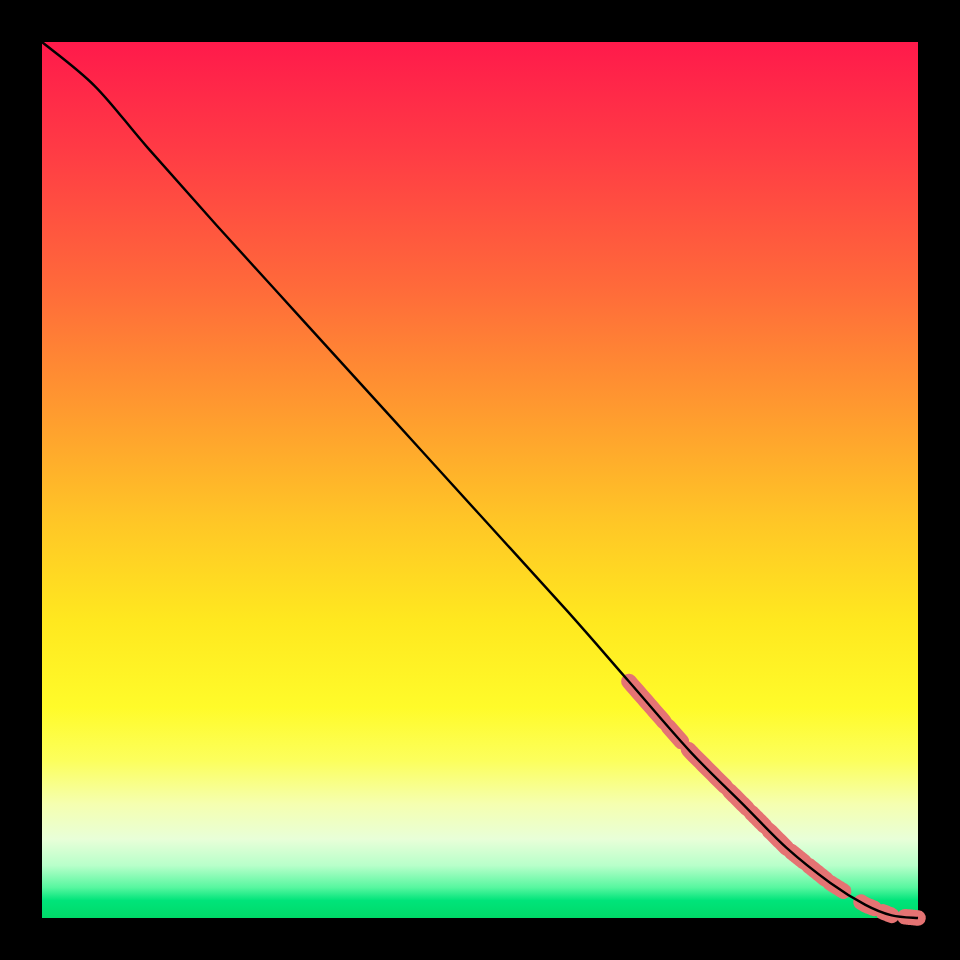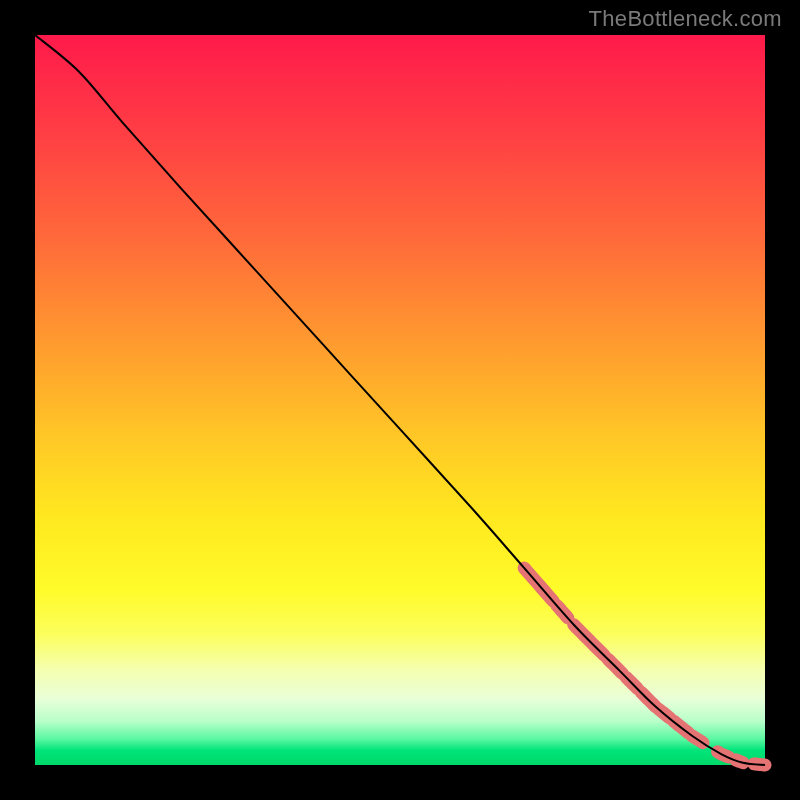--- a/index.html
+++ b/index.html
@@ -58,21 +58,20 @@
     top: 0;
     width: 730px;
     height: 730px;
     overflow: visible;
   }
 </style>
 </head>
 <body>
 
 <div class="frame">
-  <div class="watermark">TheBottleneck.com</div>
   <div class="plot-area">
     <svg class="curve" viewBox="0 0 730 730">
       <g id="svg-content">
           <path d="M 489.1 532.9 L 491.53333333333336 535.6809523809524 L 493.96666666666675 538.4619047619049 L 496.40000000000003 541.2428571428571 L 498.83333333333326 544.0238095238095 L 501.2666666666667 546.8047619047619 L 503.7 549.5857142857143 L 506.13333333333327 552.3666666666666 L 508.5666666666667 555.1476190476192 L 510.99999999999994 557.9285714285714 L 513.4333333333333 560.7095238095237 L 515.8666666666667 563.4904761904762 L 518.3 566.2714285714285" fill="none" stroke="#e57373" stroke-width="13" stroke-linecap="round"></path>
           <path d="M 521.9499999999999 570.4428571428571 L 522.8625000000001 571.4857142857143 L 523.775 572.5285714285715 L 524.6875 573.5714285714286 L 525.6 574.6142857142858 L 526.5124999999999 575.6571428571428 L 527.4250000000001 576.7 L 528.3375 577.7428571428571 L 529.25 578.7857142857142 L 530.1624999999999 579.8285714285714 L 531.075 580.8714285714286 L 531.9875 581.9142857142857 L 532.9 582.9571428571428" fill="none" stroke="#e57373" stroke-width="13" stroke-linecap="round"></path>
           <path d="M 538.74 589.6314285714286 L 541.295 592.395 L 543.85 594.95 L 546.405 597.505 L 548.96 600.0600000000001 L 551.515 602.615 L 554.07 605.1700000000001 L 556.625 607.725 L 559.18 610.28 L 561.735 612.835 L 564.29 615.39 L 566.845 617.945 L 569.4 620.5" fill="none" stroke="#e57373" stroke-width="13" stroke-linecap="round"></path>
           <path d="M 573.0500000000001 624.15 L 574.2666666666668 625.3666666666667 L 575.4833333333333 626.5833333333333 L 576.7 627.8 L 577.9166666666667 629.0166666666667 L 579.1333333333333 630.2333333333333 L 580.35 631.45 L 581.5666666666667 632.6666666666667 L 582.7833333333333 633.8833333333333 L 584 635.1 L 585.2166666666667 636.3166666666667 L 586.4333333333333 637.5333333333333 L 587.6500000000001 638.75" fill="none" stroke="#e57373" stroke-width="13" stroke-linecap="round"></path>
           <path d="M 591.3000000000001 642.4 L 592.2125 643.3125 L 593.125 644.225 L 594.0375 645.1375 L 594.9499999999999 646.05 L 595.8625000000001 646.9625 L 596.775 647.875 L 597.6875 648.7875 L 598.5999999999999 649.7 L 599.5125 650.6125 L 600.425 651.525 L 601.3375 652.4375 L 602.25 653.35" fill="none" stroke="#e57373" stroke-width="13" stroke-linecap="round"></path>
           <path d="M 605.9 657 L 607.1166666666667 658.2166666666667 L 608.3333333333333 659.4333333333333 L 609.55 660.65 L 610.7666666666667 661.8666666666667 L 611.9833333333332 663.0833333333333 L 613.1999999999999 664.3 L 614.4166666666666 665.5166666666667 L 615.6333333333333 666.7333333333333 L 616.85 667.95 L 618.0666666666667 669.1666666666667 L 619.2833333333333 670.3833333333333 L 620.5 671.6" fill="none" stroke="#e57373" stroke-width="13" stroke-linecap="round"></path>
           <path d="M 624.15 674.52 L 625.0625 675.25 L 625.975 675.98 L 626.8875 676.71 L 627.8 677.4399999999999 L 628.7125 678.17 L 629.625 678.9 L 630.5375 679.63 L 631.45 680.36 L 632.3625 681.09 L 633.2750000000001 681.82 L 634.1875 682.55 L 635.1 683.28" fill="none" stroke="#e57373" stroke-width="13" stroke-linecap="round"></path>

